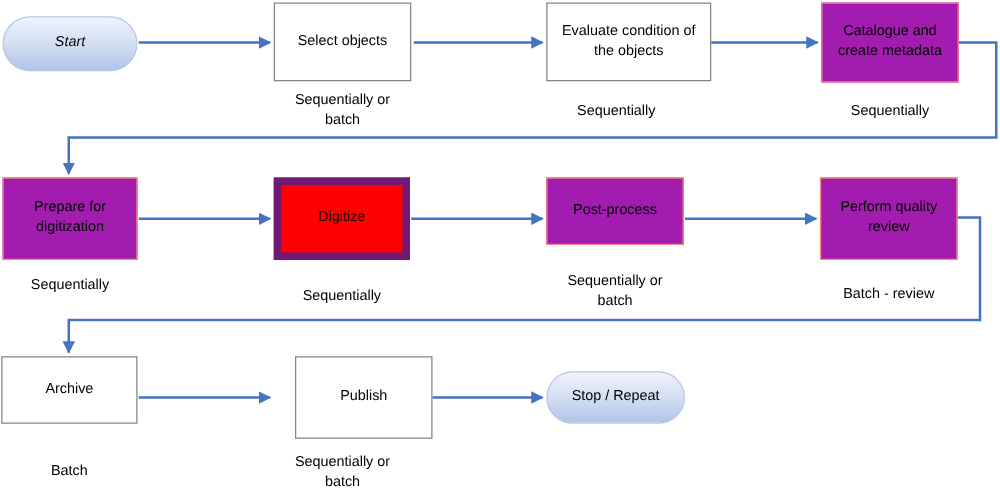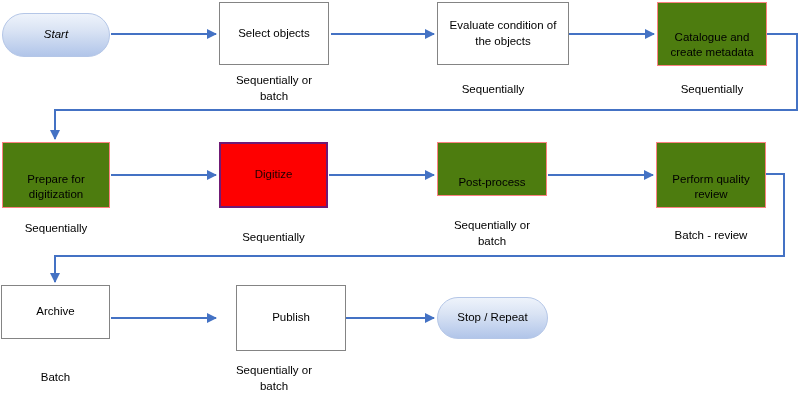--- a/index.html
+++ b/index.html
@@ -7,22 +7,22 @@
     position:relative; width:800px; height:402px; background:#ffffff;
     font-family:"Liberation Sans", sans-serif; overflow:hidden;
   }
   .node {
     position:absolute; box-sizing:border-box;
     display:flex; align-items:center; justify-content:center;
     text-align:center; font-size:11.5px; line-height:1.35; color:#000;
     padding:4px 8px;
   }
   .white { background:#ffffff; border:1px solid #848484; }
-  .pink  { background:#4d7c0f; border:1px solid #fc8181;align-items:flex-end; }
-  .red   { background:#fe0000; border:2px solid #701a75; color:#1f0000; }
+  .pink  { background:#a21caf; border:1px solid #fc8181; }
+  .red   { background:#fe0000; border:6px solid #701a75; color:#1f0000; }
   .pill  {
     background:linear-gradient(180deg,#eef3fb 0%,#d9e3f4 40%,#b1c5e9 100%);
     border:1px solid #b4c6e7; border-radius:22px;
   }
   .note {
     position:absolute; text-align:center; font-size:11.5px;
     line-height:1.38; color:#000;
   }
   .note span { display:inline-block; }
   .note.w2 span { max-width:92px; }

